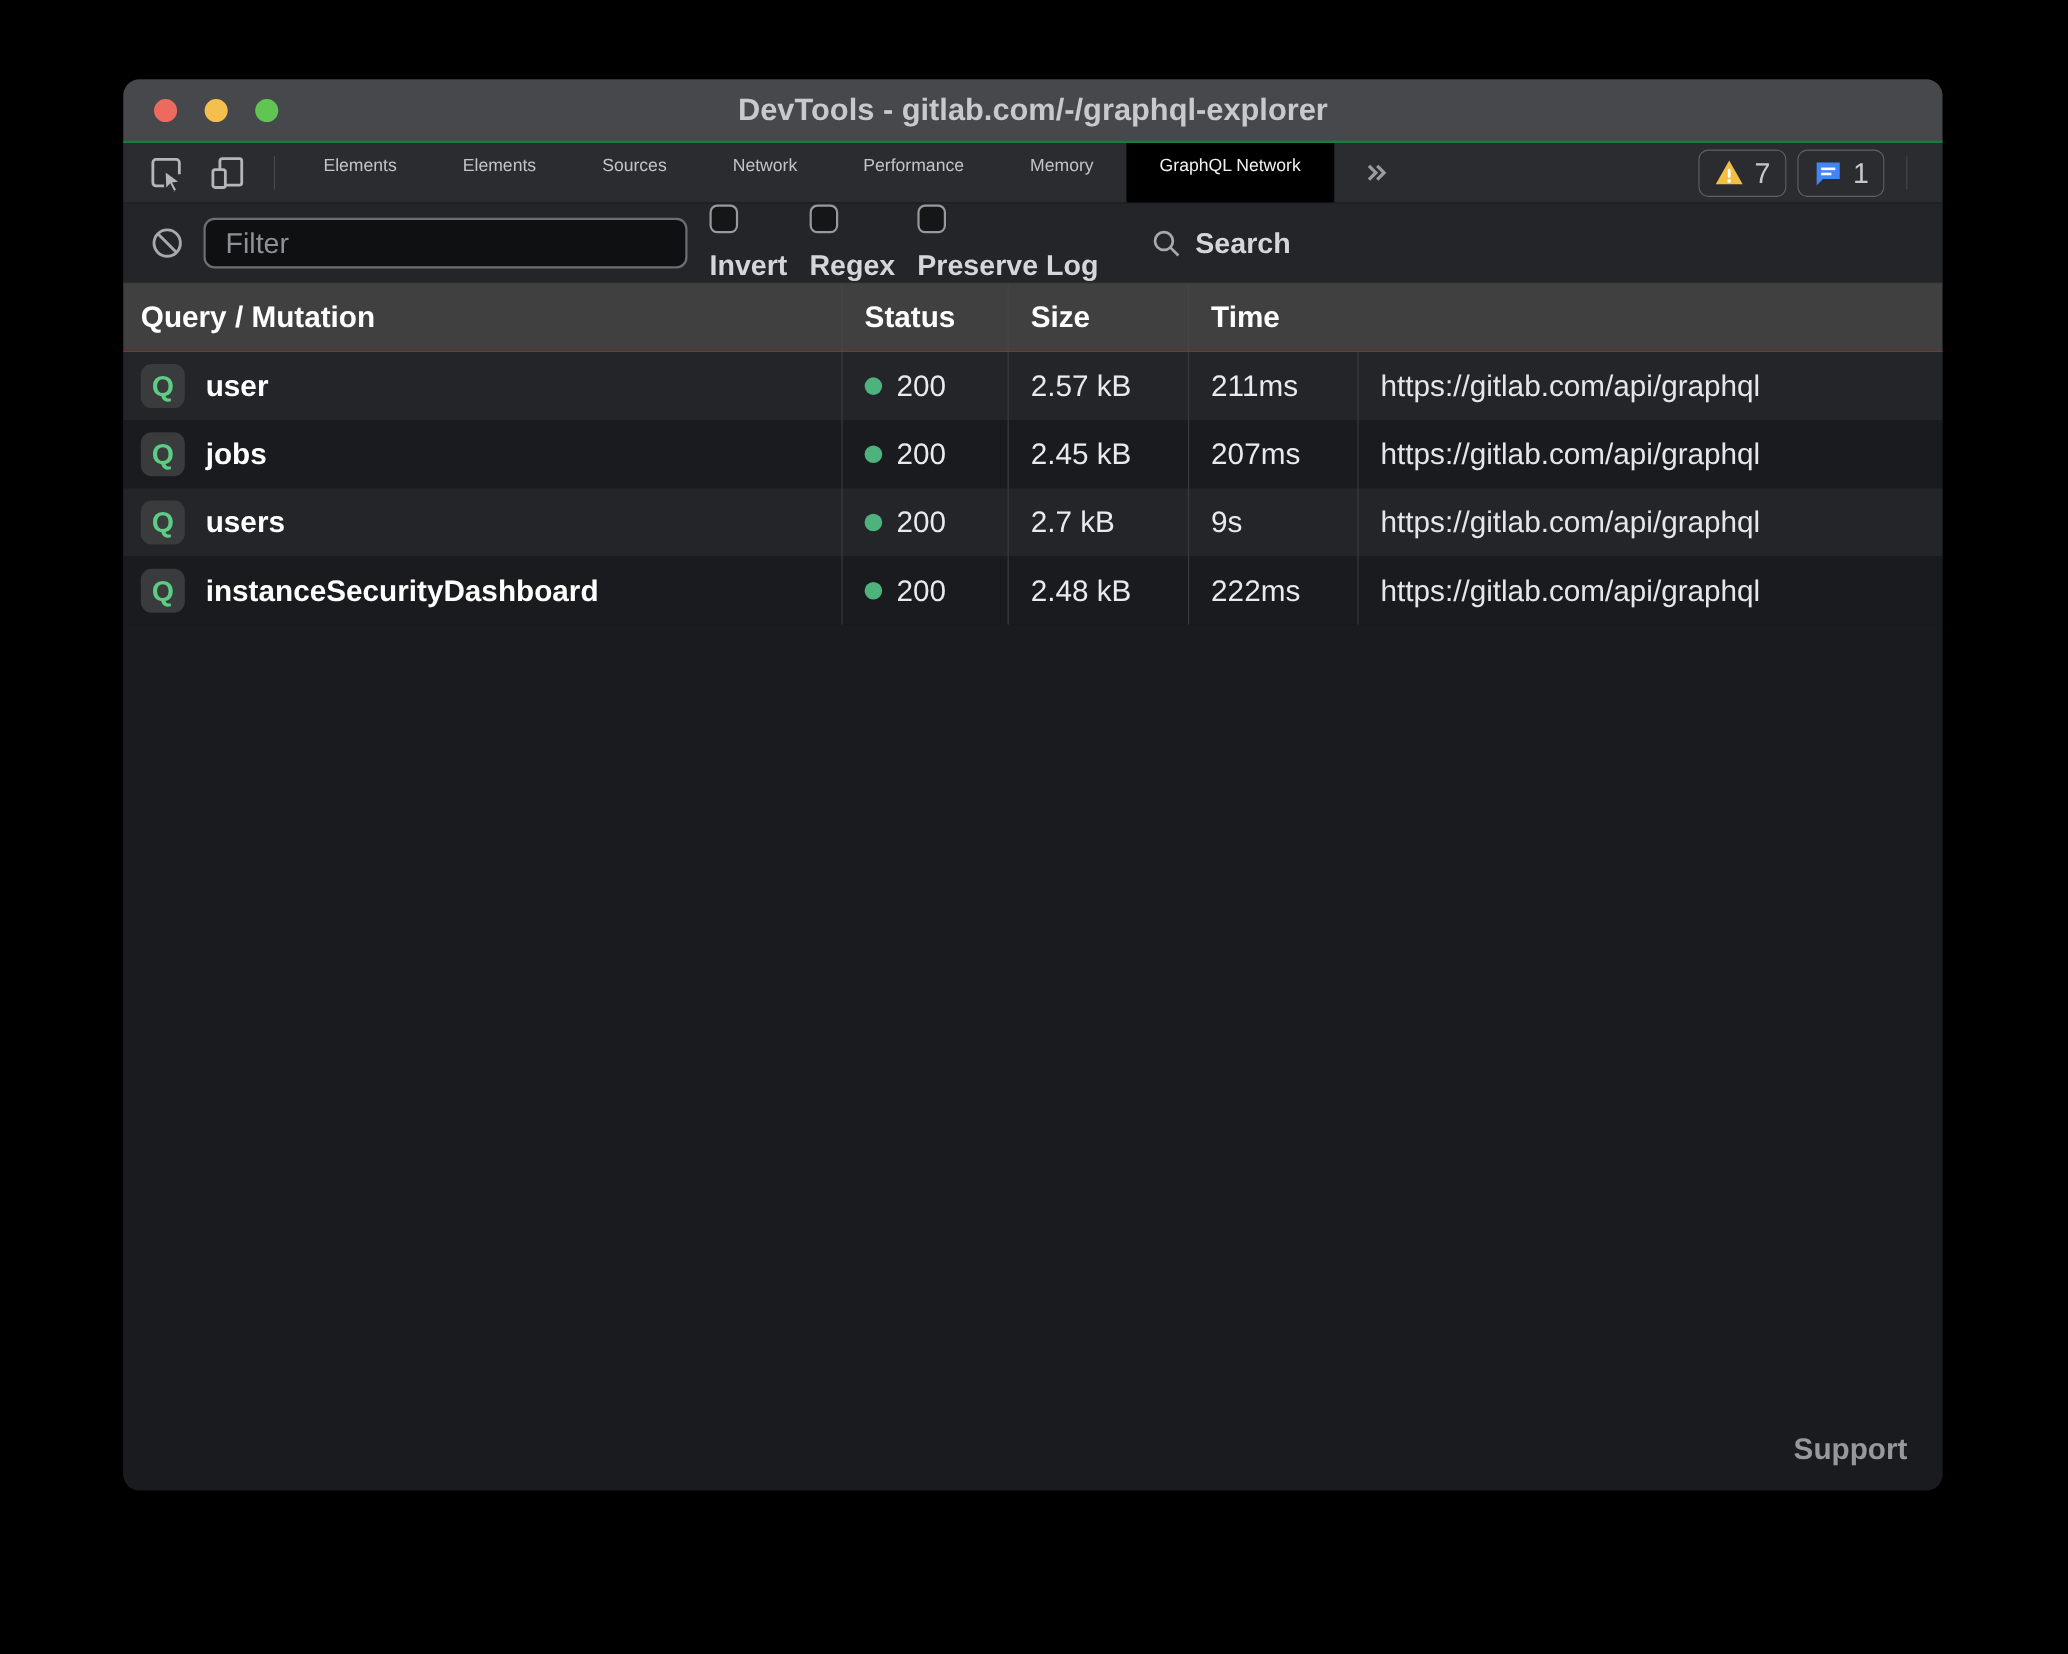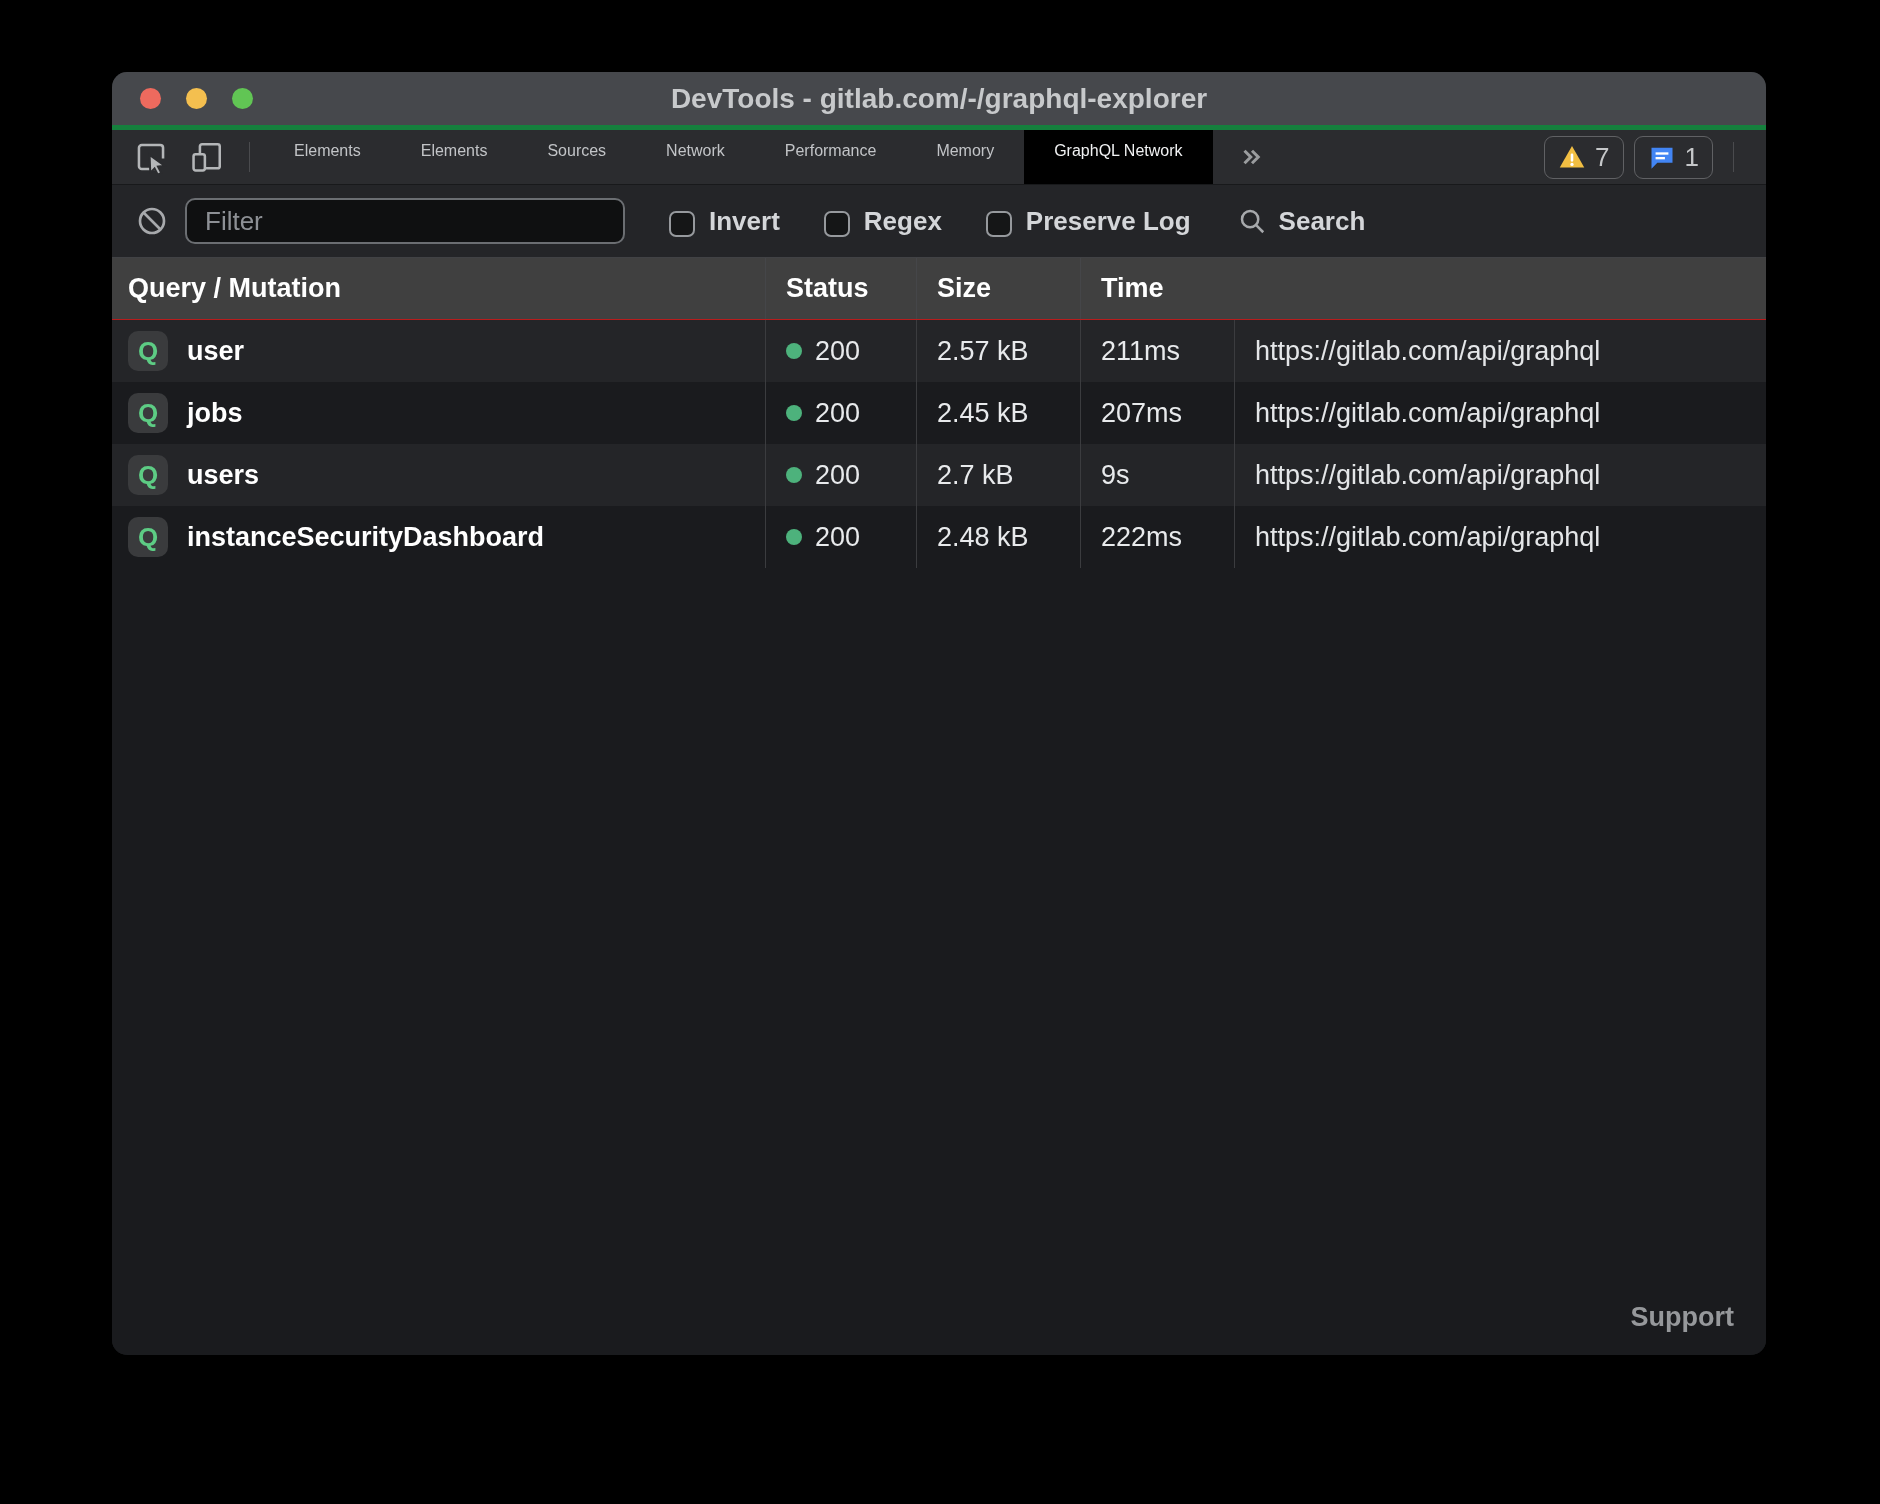--- a/index.html
+++ b/index.html
@@ -4,21 +4,21 @@
 <style>
   * { margin:0; padding:0; box-sizing:border-box; }
   html,body { width:1880px; height:1504px; background:#000; overflow:hidden;
     font-family:"Liberation Sans","DejaVu Sans",sans-serif; }
 
   .window { position:absolute; left:112px; top:72px; width:1654px; height:1283px;
     background:#1a1b1e; border-radius:15px; overflow:hidden;
     display:flex; flex-direction:column; }
 
   
-  .titlebar { height:58px; background:#46484c; border-bottom:5px solid #15803d;
+  .titlebar { height:58px; background:#46484c; border-bottom:2px solid #15803d;
     display:flex; align-items:center; position:relative; flex:none; }
   .traffic { display:flex; gap:25px; margin-left:28px; }
   .light { width:21px; height:21px; border-radius:50%; }
   .light.red { background:#ed6a5e; }
   .light.yellow { background:#f4bf4f; }
   .light.green { background:#61c554; }
   .title { position:absolute; left:0; right:0; text-align:center;
     font-size:28px; font-weight:bold; color:#c7c9cb; pointer-events:none; }
 
   
@@ -38,21 +38,21 @@
   .icon { display:block; }
 
   
   .filterbar { height:73px; background:#242528; border-bottom:1px solid #414245;
     display:flex; align-items:center; flex:none; }
   .block-btn { margin-left:24px; display:flex; align-items:center; }
   .filter-input { margin-left:17px; width:440px; height:46px; background:#0f1011;
     border:2px solid #6b6e72; border-radius:10px; color:#e8eaec; font-size:26px;
     padding:0 18px; outline:none; font-family:inherit; }
   .filter-input::placeholder { color:#8d9095; }
-  .check-group { display:flex; align-items:flex-end; gap:14px; margin-left:44px; cursor:default; }
+  .check-group { display:flex; align-items:flex-start; gap:14px; margin-left:20px; cursor:default;flex-direction:column; }
   .checkbox { width:26px; height:26px; border:2.5px solid #96999d; border-radius:7px;
     background:#151617; flex:none; }
   .check-label { font-size:26px; font-weight:bold; color:#d4d6d9; white-space:nowrap; }
   .search-group { display:flex; align-items:center; gap:12px; margin-left:46px; }
 
   
   .grid-row { display:grid; grid-template-columns:653px 151px 164px 154px 1fr; }
   .thead { height:62px; background:#404040; border-bottom:1px solid #b91c1c; flex:none; }
   .th { display:flex; align-items:center; font-size:27px; font-weight:bold; color:#fff;
     padding-left:20px; }

